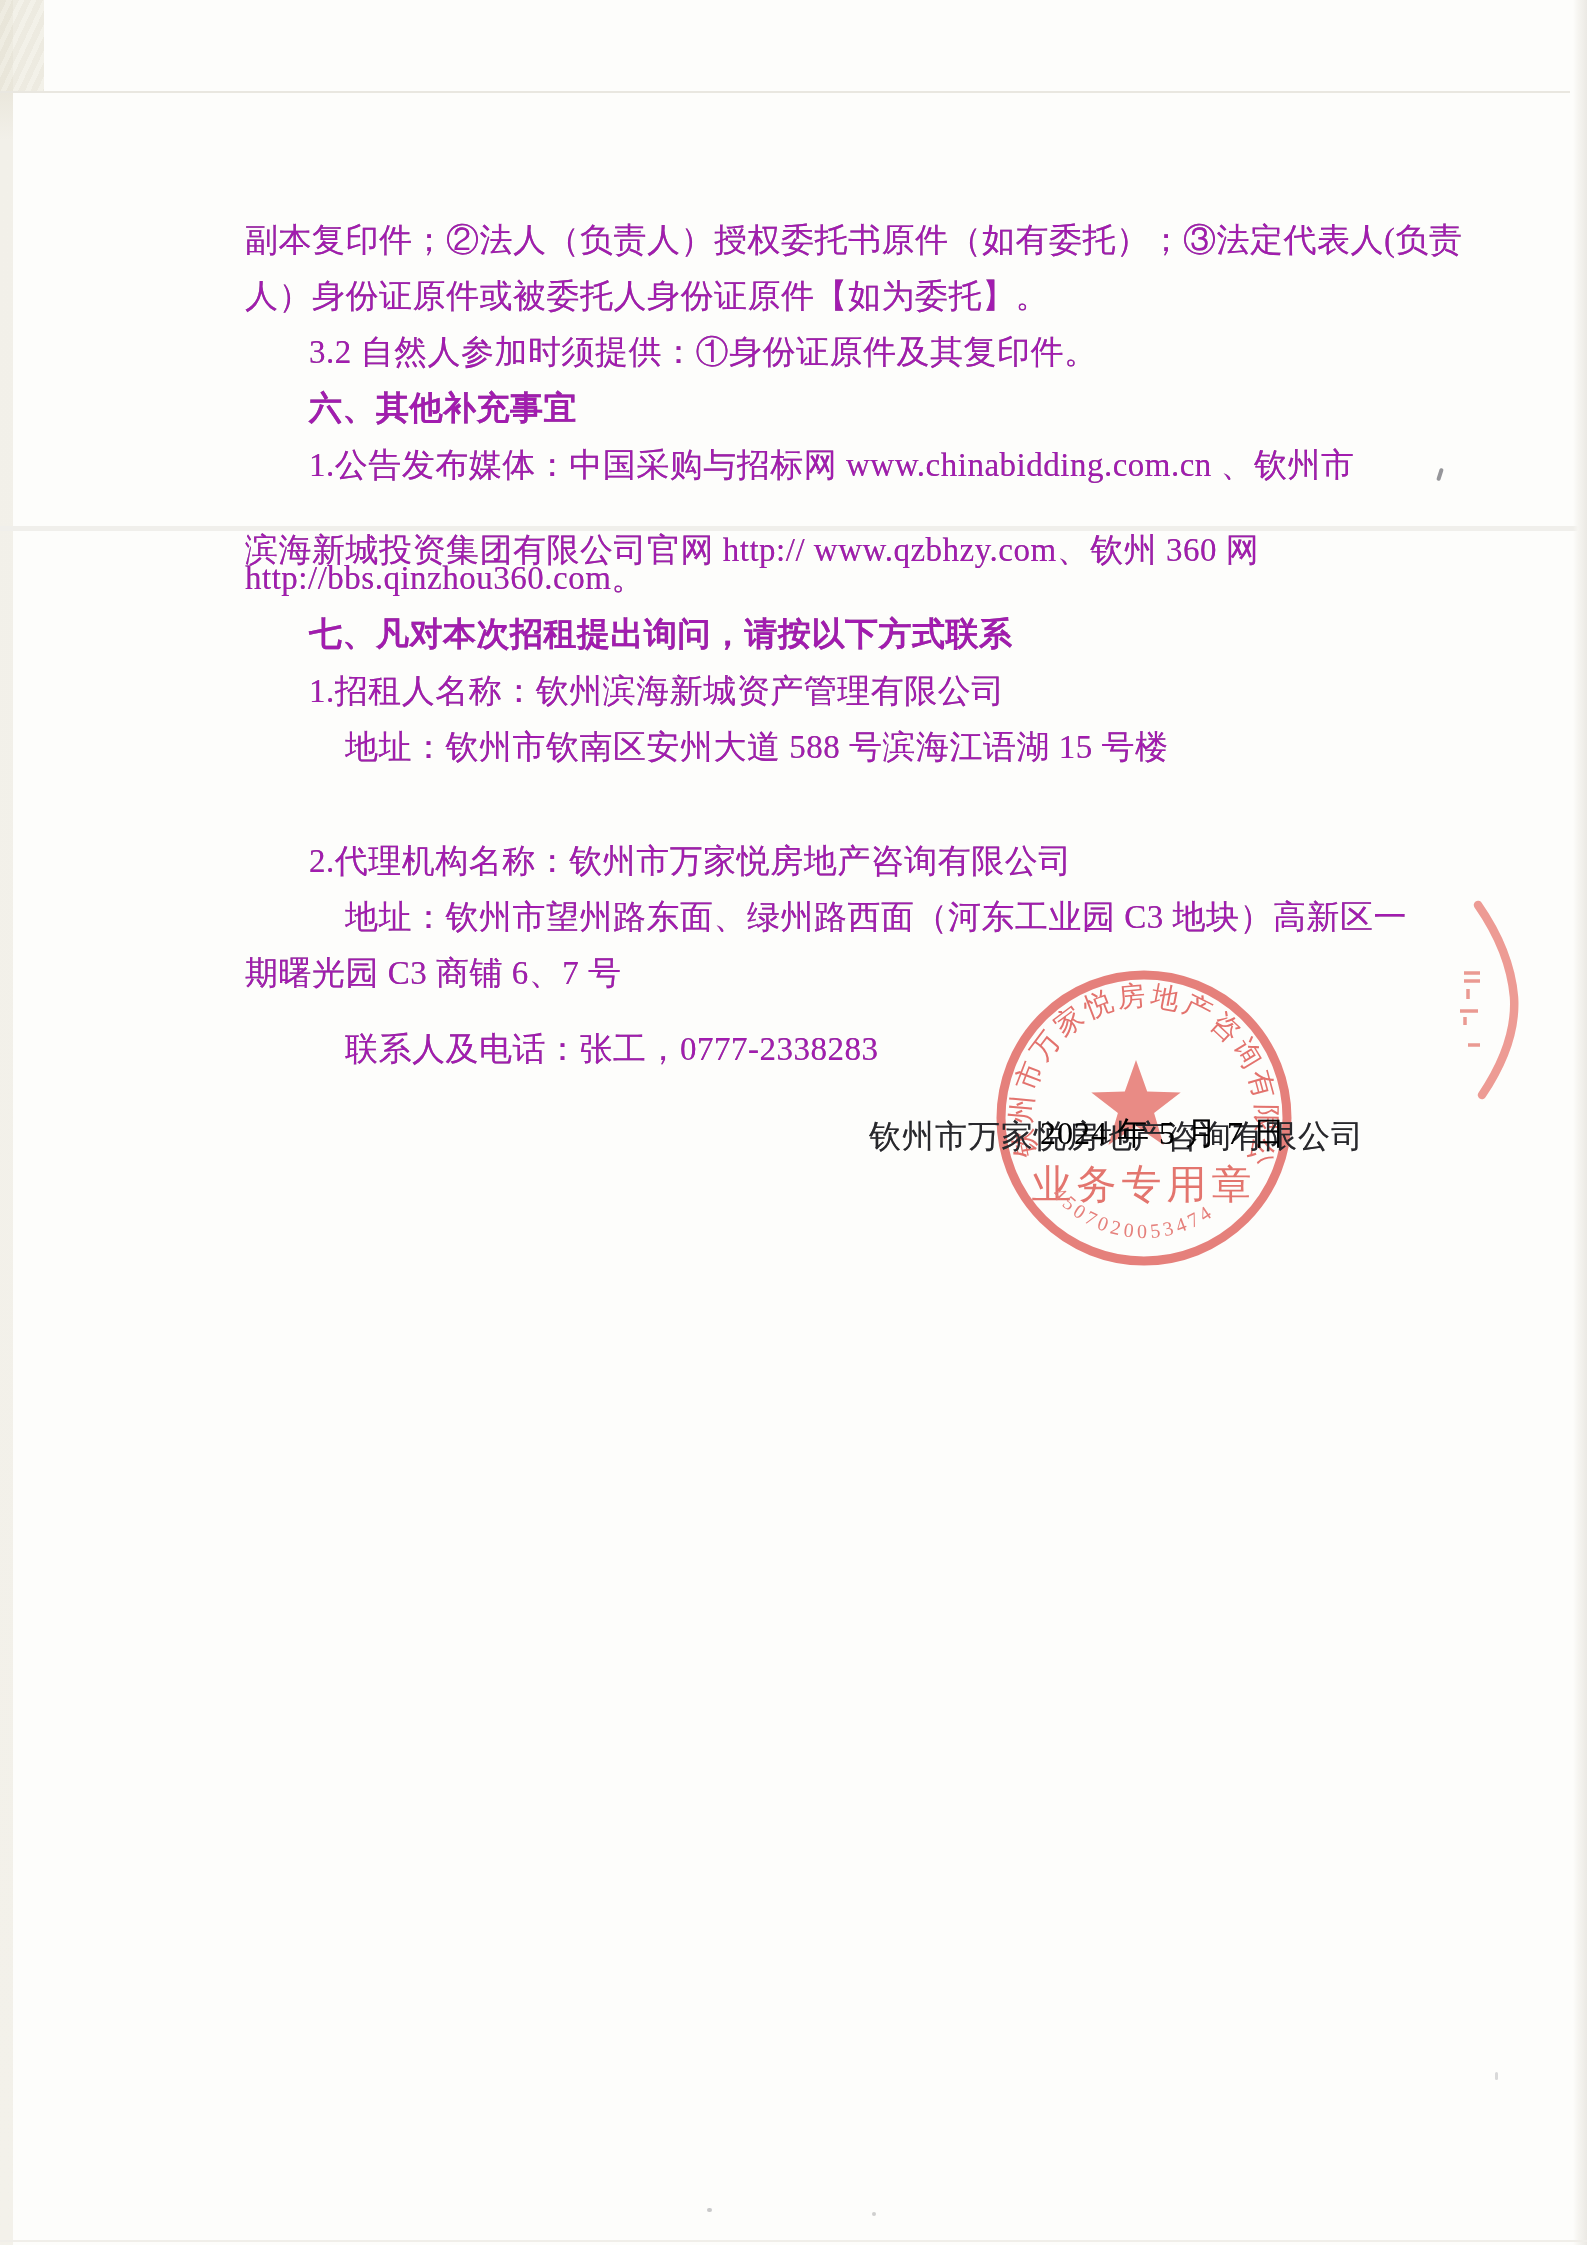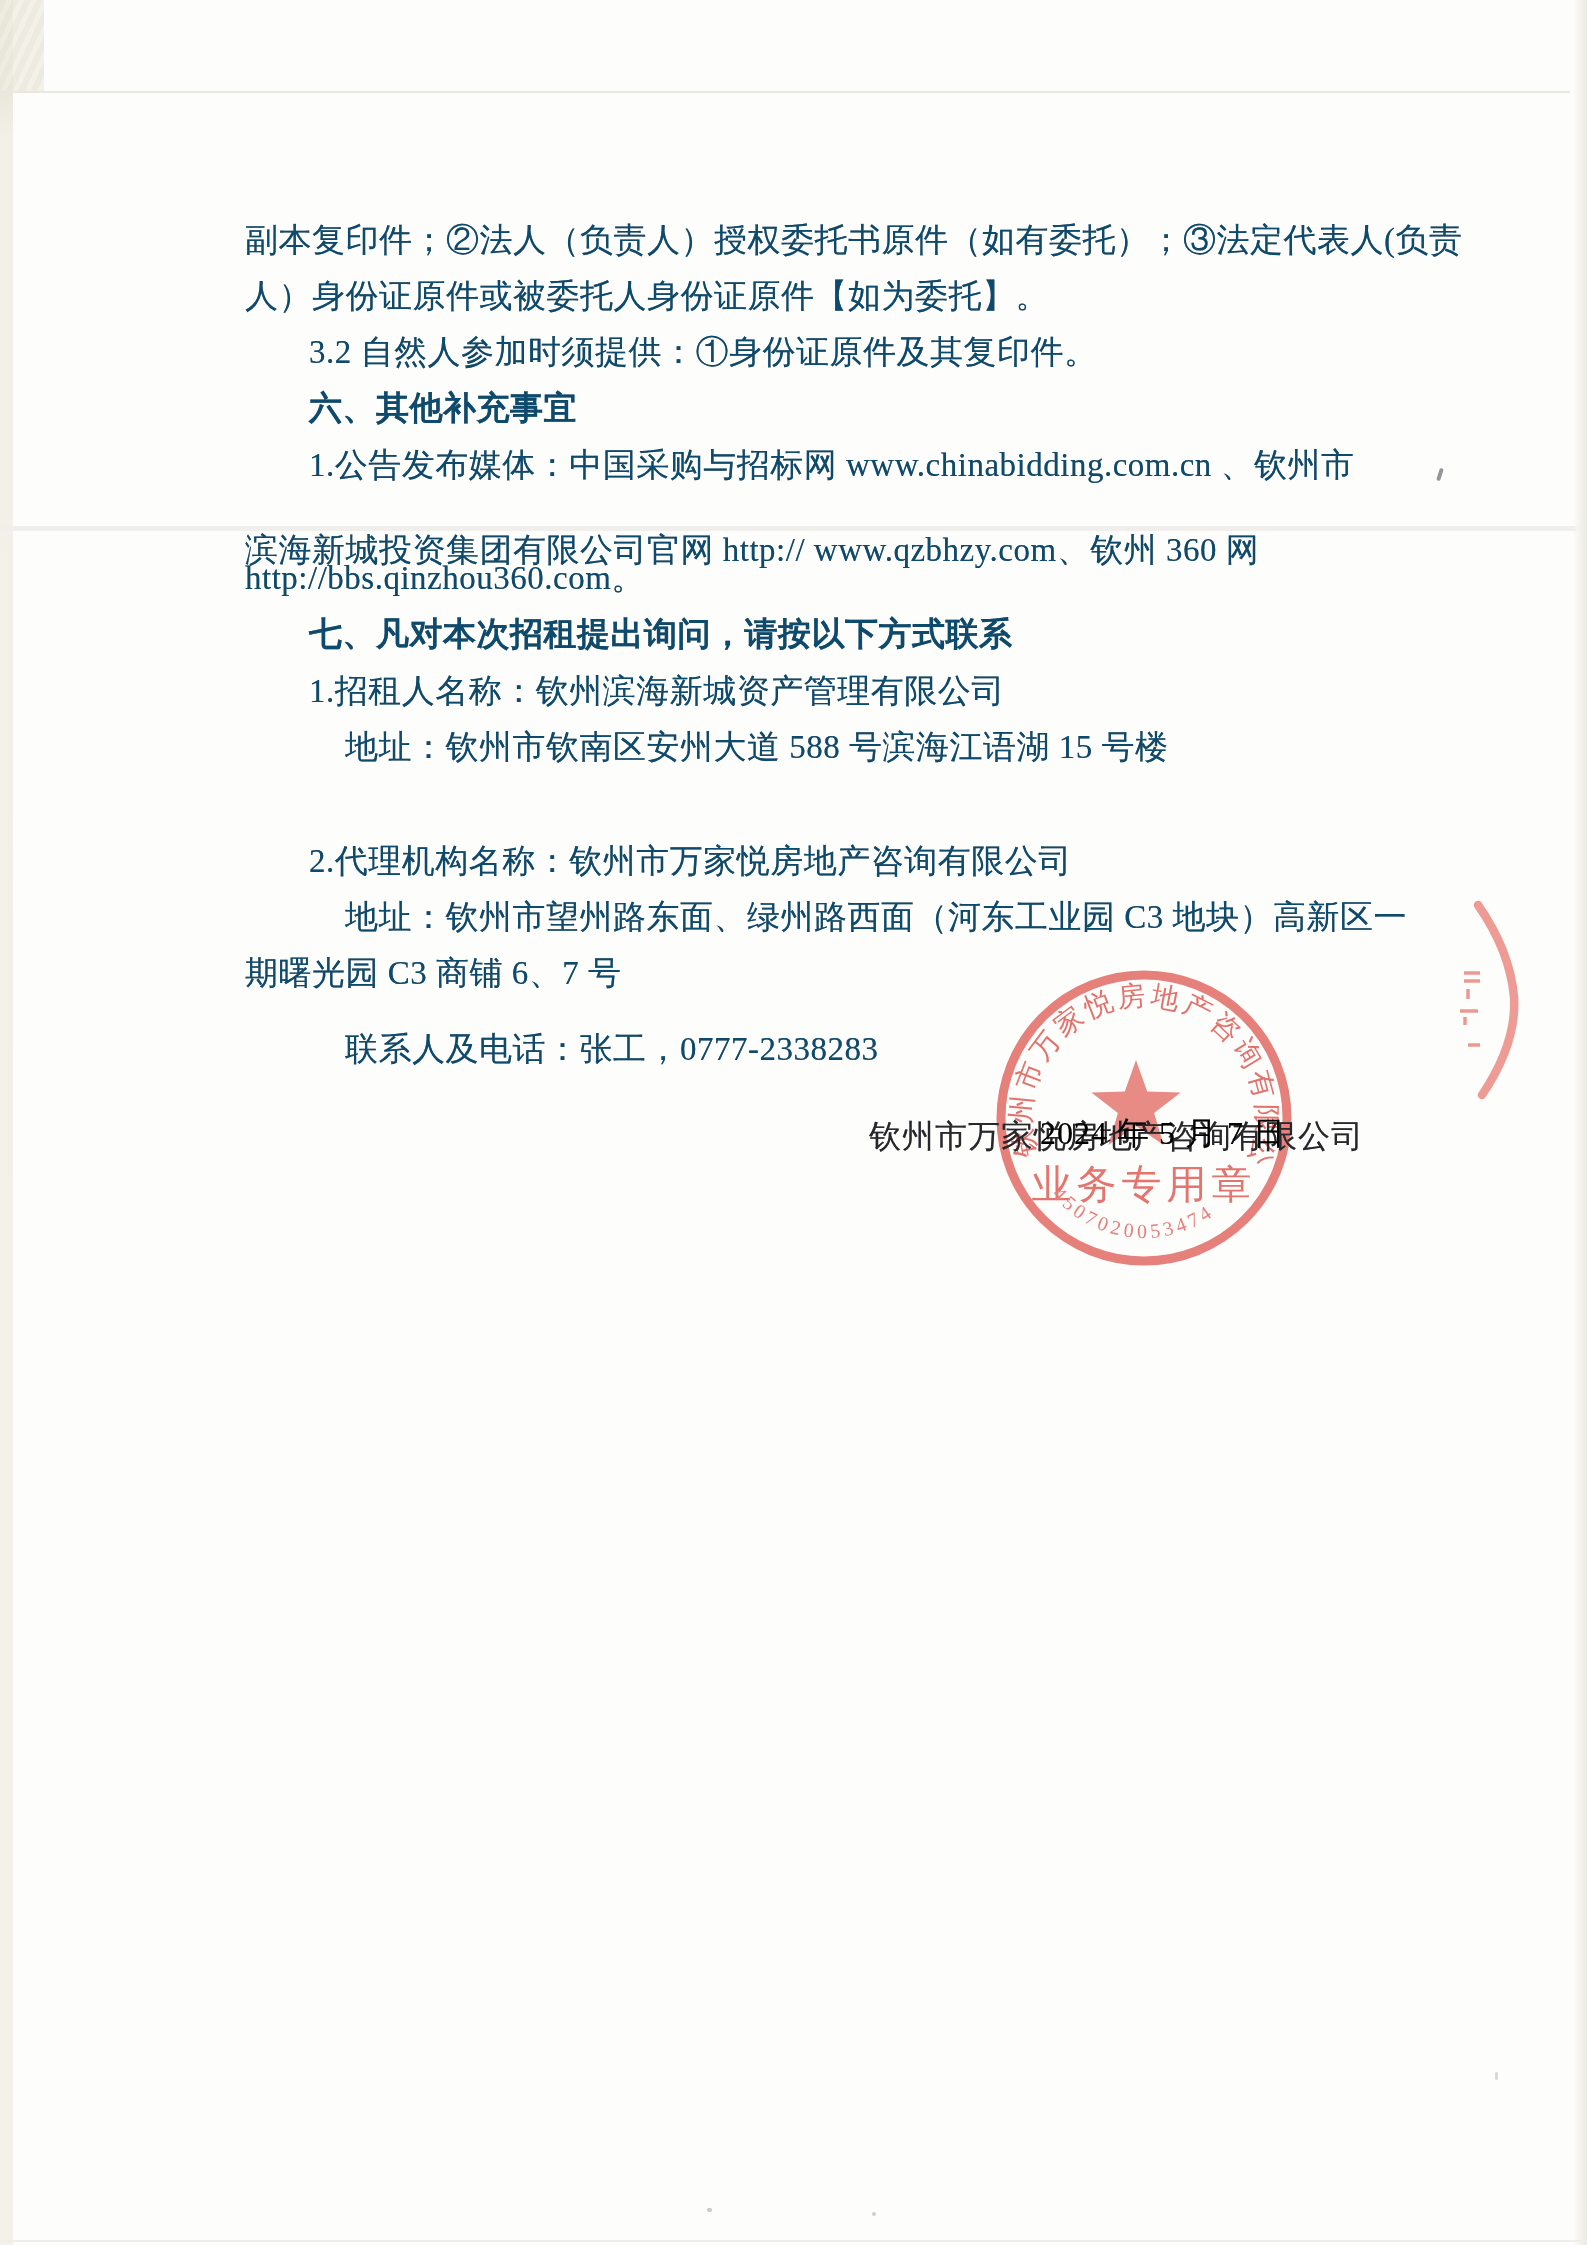--- a/index.html
+++ b/index.html
@@ -30,21 +30,21 @@
   .scanline-bottom{position:absolute;left:0;top:2240px;width:1587px;height:2px;background:#f0eee9;z-index:0;}
   .speck{position:absolute;background:#96969a;border-radius:2px;z-index:0;}
   .speck.s1{left:1438px;top:468px;width:4px;height:13px;transform:rotate(18deg);}
   .speck.s2{left:707px;top:2208px;width:5px;height:4px;opacity:.5;}
   .speck.s3{left:872px;top:2212px;width:4px;height:4px;opacity:.45;}
   .speck.s4{left:1495px;top:2072px;width:3px;height:8px;opacity:.35;}
 
   
   .ln{
     position:absolute;z-index:2;
-    font-size:33px;color:#0c4a6e;
+    font-size:33px;color:#a21caf;
     letter-spacing:0.5px;white-space:nowrap;
     text-shadow:0 0 .6px rgba(41,41,45,.55);
   }
   .bold{font-weight:700;}
   .l1 {left:245px;top:218px;}
   .l2 {left:245px;top:274px;}
   .l3 {left:309px;top:330px;}
   .l4 {left:309px;top:386px;}
   .l5 {left:309px;top:443px;}
   .l6 {left:245px;top:499px;margin-top:29px;}

